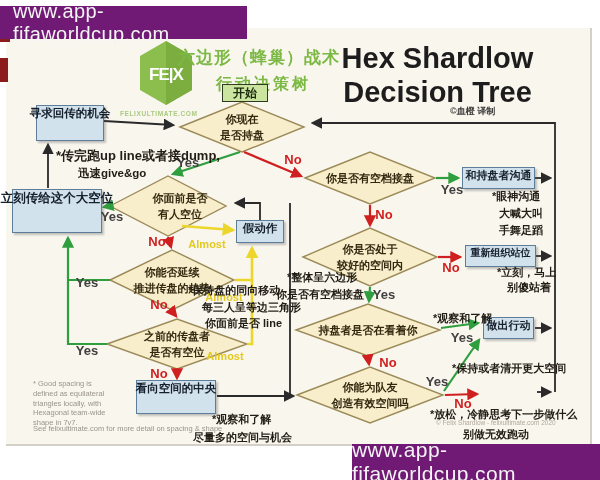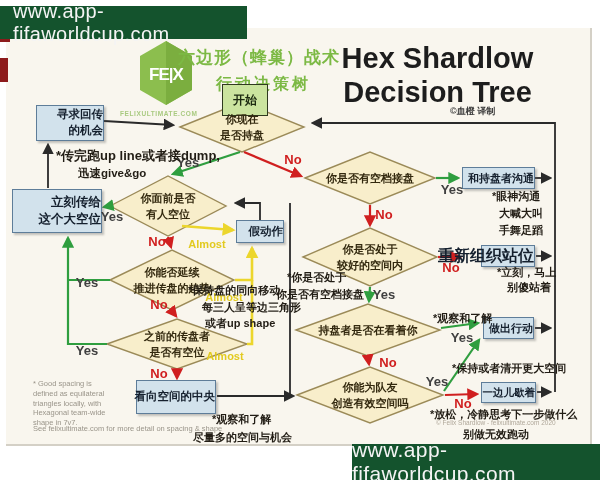--- a/index.html
+++ b/index.html
@@ -1,29 +1,29 @@
 <!DOCTYPE html>
 <html><head>
 <meta charset="utf-8">
 <style>
   *{box-sizing:border-box}
   body{margin:0;background:#ffffff}
   .stage{position:relative;width:600px;height:480px;background:#ffffff;font-family:"Liberation Sans",sans-serif;overflow:hidden}
   .card{position:absolute;left:6px;top:28px;width:586px;height:418px;background:#f9f6ee;border-right:2px solid #d4d0c6;border-bottom:2px solid #d4d0c6}
-  .banner{position:absolute;background:#14532d;color:#f4f4f4;display:flex;align-items:center;font-size:20px;letter-spacing:.4px;z-index:30}
+  .banner{position:absolute;background:#701a75;color:#f4f4f4;display:flex;align-items:center;font-size:20px;letter-spacing:.4px;z-index:30}
   .banner.top{left:0;top:6px;width:247px;height:33px;padding-left:13px}
   .banner.bot{left:352px;top:444px;width:248px;height:36px;justify-content:center;font-size:21px}
   .redmark{position:absolute;background:#8d1b1b;z-index:29}
   .title-zh{position:absolute;color:#7cb944;font-weight:bold;white-space:nowrap;z-index:5}
   .title-en{position:absolute;color:#1d1d1d;font-weight:bold;white-space:nowrap;font-size:29px;z-index:5}
   .credit{position:absolute;font-size:9px;font-weight:bold;color:#3a3a3a;z-index:5}
   .logo-wrap{position:absolute;z-index:5}
   .logo-site{position:absolute;font-size:6.5px;color:#a9ca80;font-weight:bold;letter-spacing:.6px;z-index:5}
   .svgwires{position:absolute;left:0;top:0;z-index:6}
-  .bluebox{position:absolute;background:#d2e2ec;border:1.5px solid #5e7d99;box-shadow:1.5px 1.5px 2px rgba(90,90,90,.35);display:flex;flex-direction:column;align-items:flex-end;justify-content:center;font-weight:bold;color:#15202e;text-align:center;line-height:1.35;white-space:nowrap;z-index:8}
+  .bluebox{position:absolute;background:#d2e2ec;border:1.5px solid #5e7d99;box-shadow:1.5px 1.5px 2px rgba(90,90,90,.35);display:flex;flex-direction:row;align-items:flex-start;justify-content:center;font-weight:bold;color:#15202e;text-align:center;line-height:1.35;white-space:nowrap;z-index:8}
   .startbox{position:absolute;background:#cbe49f;border:1.5px solid #2f3a1f;display:flex;align-items:center;justify-content:center;font-weight:bold;color:#1c2a10;font-size:12px;z-index:8}
   .dtext{position:absolute;transform:translate(-50%,-50%);text-align:center;font-weight:bold;color:#33290f;font-size:11px;line-height:16px;white-space:nowrap;z-index:9}
   .note{position:absolute;font-weight:bold;color:#221d15;font-size:11px;white-space:nowrap;z-index:10}
   .elabel{position:absolute;transform:translate(-50%,-50%);font-weight:bold;font-size:13px;white-space:nowrap;z-index:9}
   .yes{color:#404040}.no{color:#d01f1f}.almost{color:#e2ca20;font-size:11px}
   .fineprint{position:absolute;color:#9a958a;font-size:7.5px;line-height:1.3;z-index:10}
 </style>
 </head>
 <body>
 
@@ -115,55 +115,52 @@
       <path d="M445,395 L477,394" marker-end="url(#ar)"></path>
     </g>
 
     <g stroke="#ecd62c" stroke-width="2.6" fill="none">
       <path d="M182,226 L233,230" marker-end="url(#ay)"></path>
       <path d="M235,280 L252,280 L252,248" marker-end="url(#ay)"></path>
       <path d="M247,344 L252,344 L252,280"></path>
     </g>
   </svg>
 
-  <div class="startbox" style="left:222px;top:84px;width:46px;height:32px">
+  <div class="startbox" style="left:222px;top:84px;width:46px;height:18px">
     <span>开始</span>
   </div>
   <div class="bluebox" style="left:36px;top:105px;width:68px;height:36px;font-size:11.5px">
     <span>寻求回传</span>
     <span>的机会</span>
   </div>
   <div class="bluebox" style="left:12px;top:189px;width:90px;height:44px;font-size:12.5px">
     <span>立刻传给</span>
     <span>这个大空位</span>
   </div>
   <div class="bluebox" style="left:236px;top:220px;width:48px;height:23px;font-size:11.5px">
     <span>假动作</span>
   </div>
   <div class="bluebox" style="left:462px;top:167px;width:73px;height:22px;font-size:11px">
     <span>和持盘者沟通</span>
   </div>
   <div class="bluebox" style="left:136px;top:380px;width:80px;height:34px;font-size:11.5px">
     <span>看向空间的中央</span>
   </div>
-  <div class="bluebox" style="left:481px;top:245px;width:54px;height:22px;font-size:16px">
+  <div class="bluebox" style="left:465px;top:245px;width:71px;height:22px;font-size:10px">
     <span>重新组织站位</span>
   </div>
   <div class="bluebox" style="left:483px;top:317px;width:51px;height:22px;font-size:11px">
     <span>做出行动</span>
-  </div>
-  <div class="bluebox" style="left:481px;top:382px;width:55px;height:21px;font-size:10.5px">
-    <span>一边儿歇着</span>
   </div>
 
   <div class="dtext" style="left:242px;top:127px">
     <span style="display:block">你现在</span>
     <span style="display:block">是否持盘</span>
   </div>
-  <div class="dtext" style="left:168px;top:206px">
+  <div class="dtext" style="left:180px;top:206px">
     <span style="display:block">你面前是否</span>
     <span style="display:block">有人空位</span>
   </div>
   <div class="dtext" style="left:172px;top:280px">
     <span style="display:block">你能否延续</span>
     <span style="display:block">推进传盘的趋势</span>
   </div>
   <div class="dtext" style="left:177px;top:344px">
     <span style="display:block">之前的传盘者</span>
     <span style="display:block">是否有空位</span>
@@ -196,22 +193,22 @@
   <div class="elabel yes" style="left:384px;top:294px">Yes</div>
   <div class="elabel yes" style="left:462px;top:337px">Yes</div>
   <div class="elabel no" style="left:388px;top:362px">No</div>
   <div class="elabel yes" style="left:437px;top:381px">Yes</div>
   <div class="elabel no" style="left:463px;top:403px">No</div>
 
   <div class="note" style="left:56px;top:147px;font-size:13px">*传完跑up line或者接dump,</div>
   <div class="note" style="left:78px;top:166px;font-size:11.5px">迅速give&amp;go</div>
   <div class="note" style="left:188px;top:283px">*保持盘的同向移动</div>
   <div class="note" style="left:202px;top:300px">每三人呈等边三角形</div>
-  <div class="note" style="left:205px;top:316px">或者up shape</div>
-  <div class="note" style="left:287px;top:270px">*你是否处于</div>
+  <div class="note" style="left:205px;top:316px">你面前是否 line</div>
+  <div class="note" style="left:287px;top:270px">*整体呈六边形</div>
   <div class="note" style="left:276px;top:287px">你是否有空档接盘</div>
   <div class="note" style="left:492px;top:189px">*眼神沟通</div>
   <div class="note" style="left:499px;top:206px">大喊大叫</div>
   <div class="note" style="left:499px;top:223px">手舞足蹈</div>
   <div class="note" style="left:497px;top:265px">*立刻，马上</div>
   <div class="note" style="left:507px;top:280px">别傻站着</div>
   <div class="note" style="left:433px;top:311px">*观察和了解</div>
   <div class="note" style="left:452px;top:361px">*保持或者清开更大空间</div>
   <div class="note" style="left:430px;top:407px">*放松，冷静思考下一步做什么</div>
   <div class="note" style="left:463px;top:427px">别做无效跑动</div>

